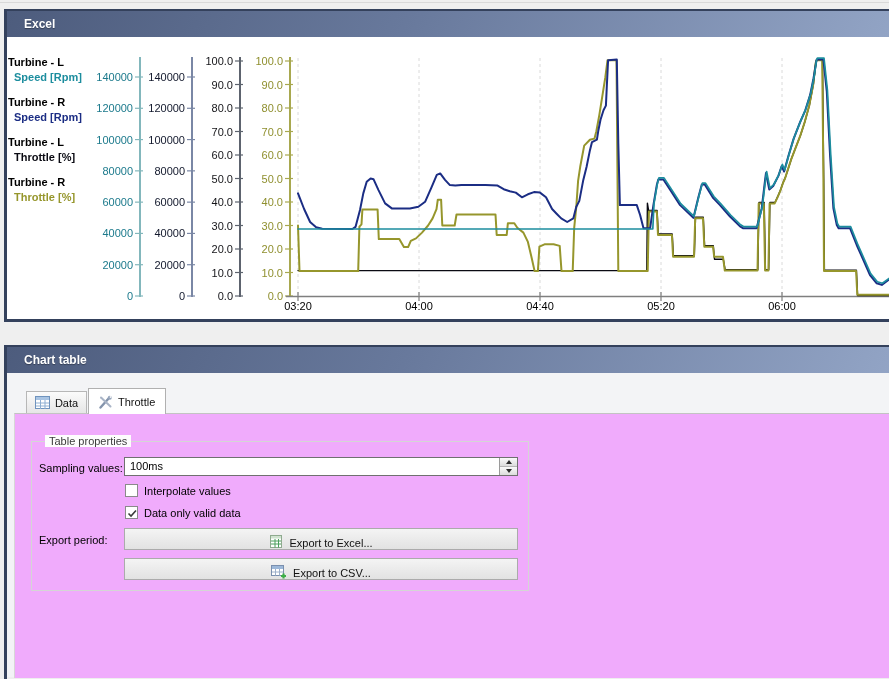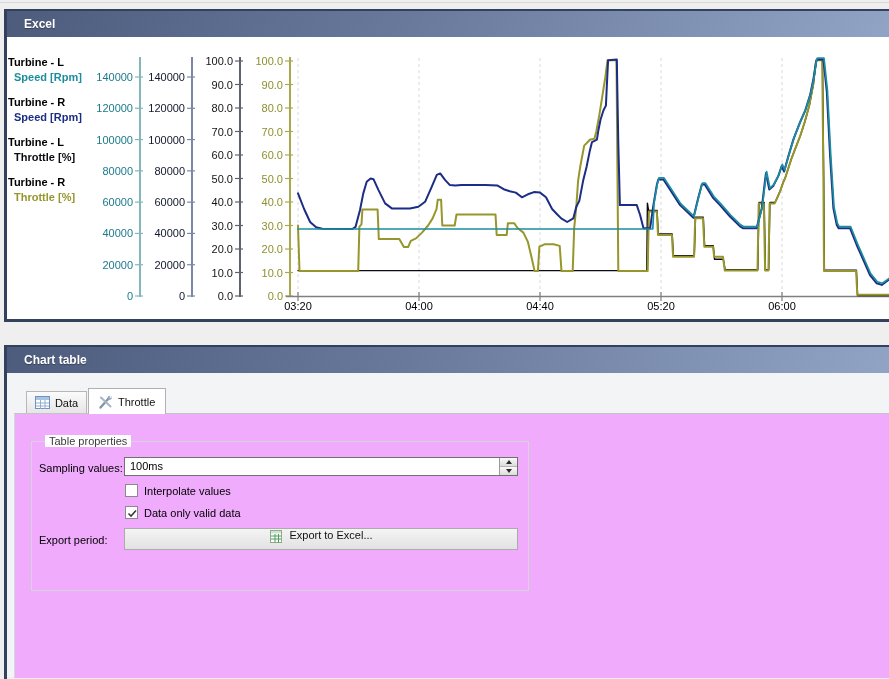--- a/index.html
+++ b/index.html
@@ -42,21 +42,21 @@
   .tri-down{width:0;height:0;border-left:3px solid transparent;border-right:3px solid transparent;
     border-top:4px solid #2b2b2b;}
   .checkrow{position:absolute;left:93px;display:flex;align-items:flex-end;gap:6px;}
   .checkbox{width:13px;height:13px;background:#fff;border:1px solid #8a8a8a;
     box-sizing:border-box;position:relative;}
   .checkbox svg{position:absolute;left:0;top:0;visibility:hidden;}
   .checkbox.checked svg{visibility:visible;}
   .checklabel{font-size:11px;color:#000;}
   .btn{position:absolute;left:92px;width:394px;height:22px;box-sizing:border-box;
     background:linear-gradient(#f4f4f4,#e2e2e2);border:1px solid #ababab;
-    display:flex;align-items:flex-start;justify-content:center;gap:6px;font-size:11px;color:#111;}
+    display:flex;align-items:flex-end;justify-content:center;gap:6px;font-size:11px;color:#111;}
   .icon{display:inline-flex;}
 </style>
 </head>
 <body>
 
 <div class="topline"></div>
 
 <div class="panel panel-chart">
   <div class="panel-header">
     <span>Excel</span>
@@ -244,17 +244,28 @@
           <span class="icon">
             <svg width="14" height="15" viewBox="0 0 14 15">
               <rect x="1.5" y="1.5" width="11" height="12" fill="#ffffff" stroke="#8faa8f"></rect>
               <rect x="2" y="2" width="10" height="2.5" fill="#cfe3cf"></rect>
               <path d="M2 7h10 M2 10h10 M6 5v8.5 M9.5 5v8.5" stroke="#4ca05c" stroke-width="1" fill="none"></path>
             </svg>
           </span>
           <span>Export to Excel...</span>
         </div>
 
+        <div class="btn" style="top:116px">
+          <span class="icon">
+            <svg width="16" height="15" viewBox="0 0 16 15">
+              <rect x="0.5" y="1.5" width="12" height="10" fill="#ffffff" stroke="#7a8fae"></rect>
+              <rect x="1" y="2" width="11" height="3" fill="#9db8d9"></rect>
+              <path d="M1 8h11 M4.5 5v6.5 M8.5 5v6.5" stroke="#9db0ca" stroke-width="1" fill="none"></path>
+              <path d="M12.5 9.5v5 M10 12h5" stroke="#3fae49" stroke-width="2.2"></path>
+            </svg>
+          </span>
+          <span>Export to CSV...</span>
+        </div>
       </div>
     </div>
 
   </div>
 </div>
 
 </body></html>

